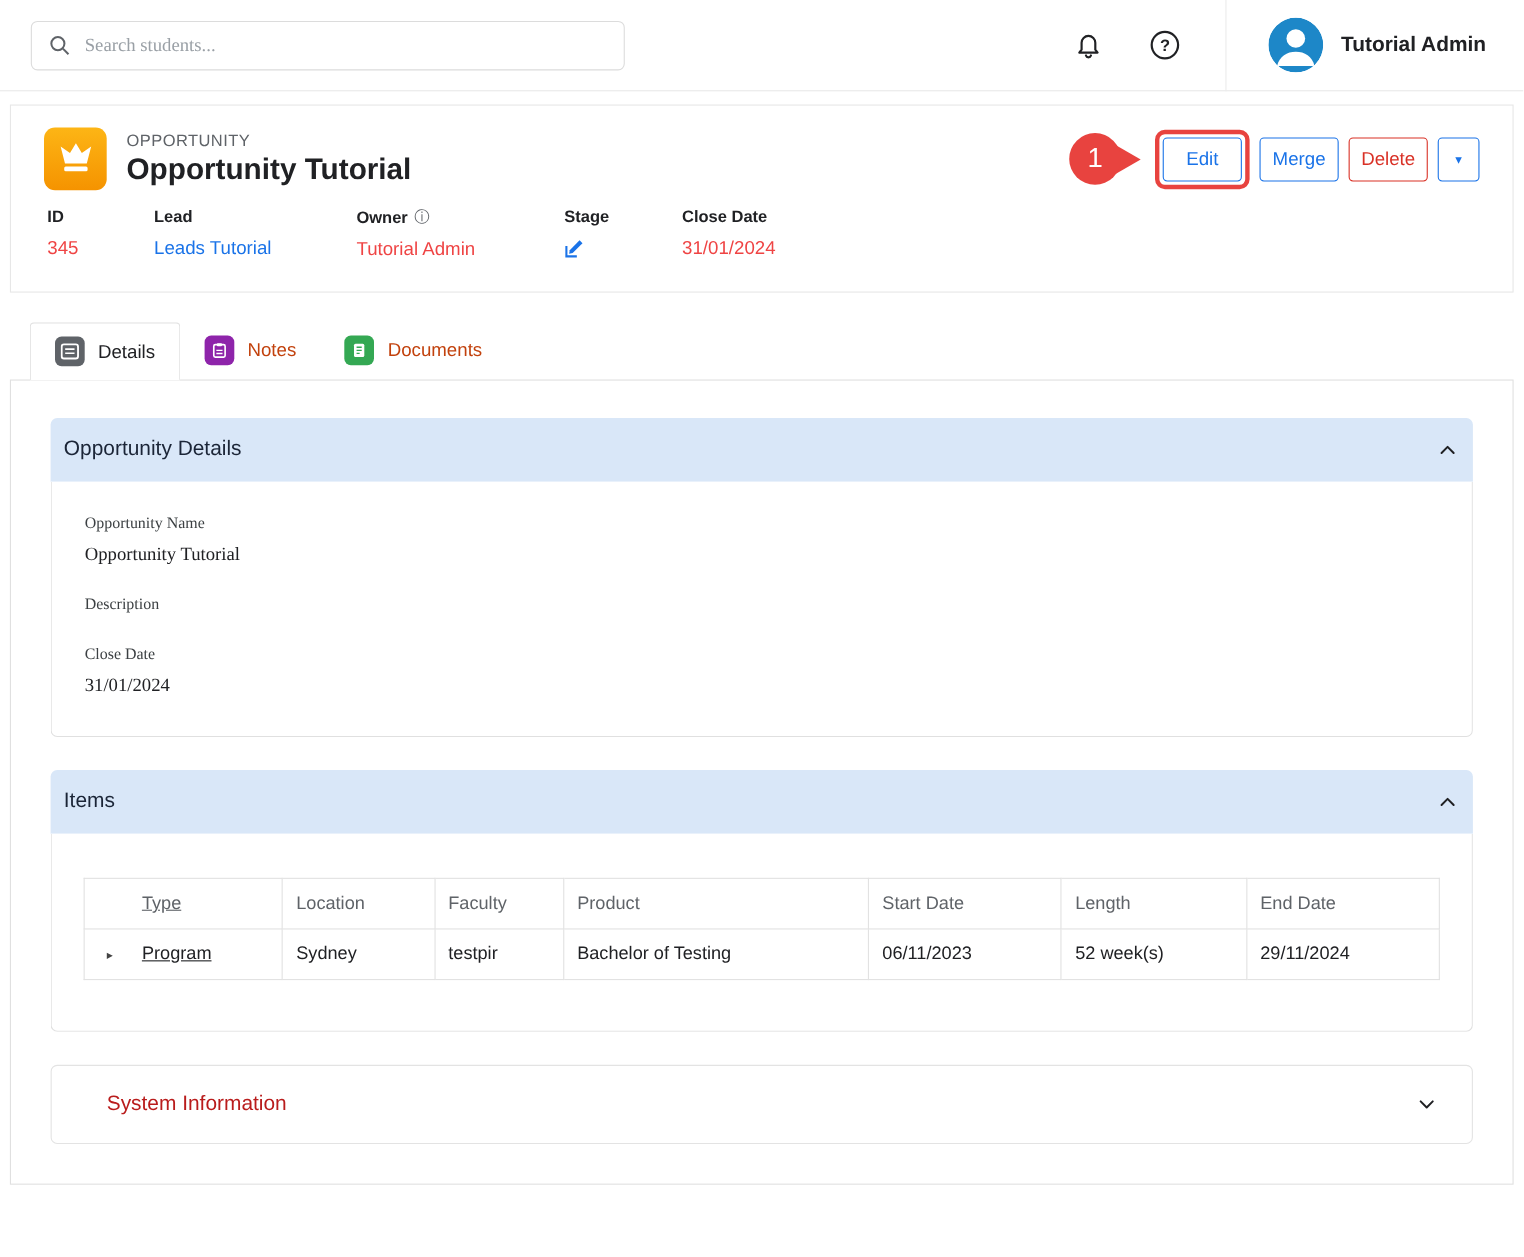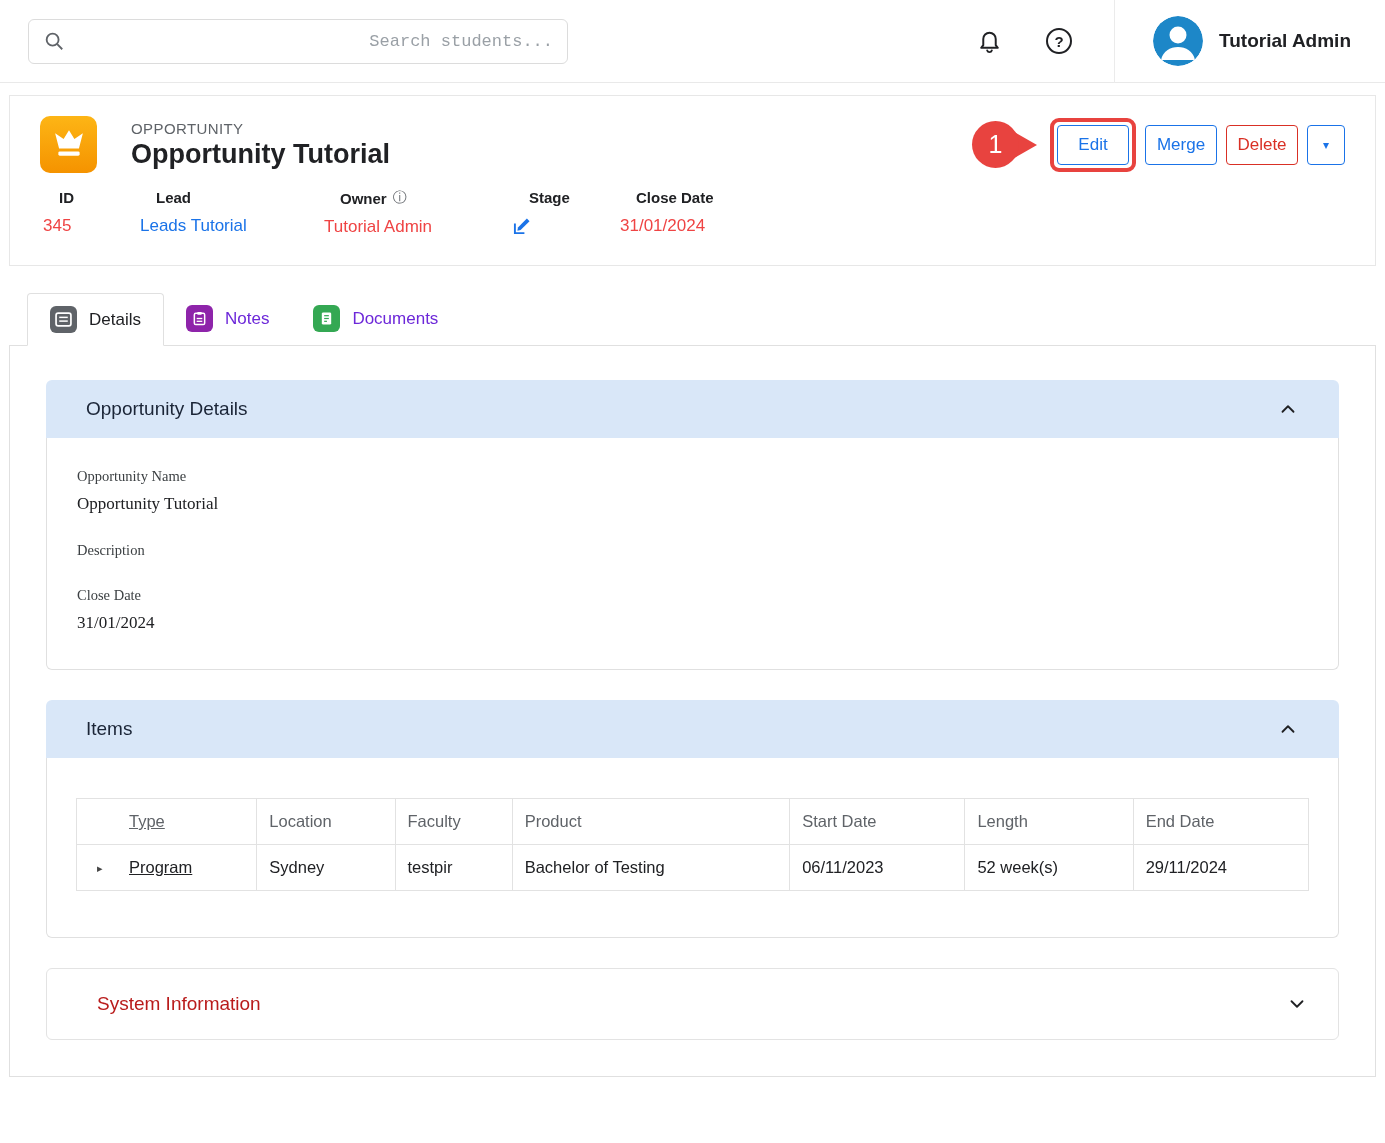--- a/index.html
+++ b/index.html
@@ -9,35 +9,35 @@
     background:#ffffff; color:#202124; overflow:hidden; position:relative;
   }
 
   
   .topbar { height:83px; display:flex; align-items:center; padding-left:28px;
             border-bottom:1px solid #e9e9e9; background:#fff; }
   .search-box { width:540px; height:45px; border:1px solid #dcdcdc; border-radius:6px;
                 display:flex; align-items:center; padding:0 14px; gap:12px; background:#fff; }
   .search-box svg { flex:0 0 auto; }
   .search-box input { border:none; outline:none; flex:1; font-size:17px; color:#3c4043;
-                      font-family:Liberation Mono, monospace; background:transparent;text-align:right; }
+                      font-family:Liberation Serif, serif; background:transparent; }
   .search-box input::placeholder { color:#9aa0a6; }
   .topbar-icons { margin-left:auto; margin-right:42px; display:flex; align-items:center; gap:44px; }
   .icon-btn { background:none; border:none; cursor:pointer; display:flex; align-items:center; }
   .help-circle { width:26px; height:26px; border:2.2px solid #202124; border-radius:50%;
                  display:flex; align-items:center; justify-content:center;
                  font-size:15px; font-weight:700; color:#202124; }
   .user-area { height:83px; border-left:1px solid #ebebeb; display:flex; align-items:center;
                gap:16px; padding:0 34px 0 38px; }
   .avatar { width:50px; height:50px; border-radius:50%; overflow:hidden; display:block; }
   .user-name { font-size:19px; font-weight:700; color:#202124; }
 
   
   .header-card { margin:12px 9px 0; border:1px solid #e7e7e7; background:#fff; }
-  .header-row { display:flex; align-items:center; padding:20px 30px 10px 30px;gap:16px; }
+  .header-row { display:flex; align-items:center; padding:20px 30px 10px 30px; }
   .crown-box { width:57px; height:57px; border-radius:10px;
                background:linear-gradient(180deg,#fdb515,#f59300);
                display:flex; align-items:center; justify-content:center; margin-right:18px; }
   .entity-label { font-size:15px; color:#5f6368; letter-spacing:.4px; }
   .record-title { font-size:27px; font-weight:700; color:#202124; margin-top:2px; }
   .header-actions { margin-left:auto; display:flex; align-items:center; gap:9px; }
 
   .annot { display:flex; align-items:center; margin-right:4px; }
   .annot-circle { width:47px; height:47px; border-radius:50%; background:#e8433f; color:#fff;
                   font-size:25px; display:flex; align-items:center; justify-content:center; z-index:1; }
@@ -47,43 +47,43 @@
   .edit-outline { border:4px solid #e8433f; border-radius:9px; padding:3px; display:inline-flex; }
   .btn { height:40px; min-width:72px; padding:0 4px; background:#fff; border:1px solid #1a73e8;
          color:#1a73e8; font-size:17px; border-radius:4px; cursor:pointer;
          font-family:"Liberation Sans",sans-serif; }
   .btn-delete { border-color:#d93025; color:#d93025; }
   .btn-caret  { min-width:38px; padding:0 10px; font-size:12px; }
 
   
   .info-row { display:flex; padding:6px 30px 28px 33px; }
   .info-field { display:flex; flex-direction:column; }
-  .info-label { font-size:15px; font-weight:700; color:#202124; display:flex; align-items:center; gap:6px;margin-left:16px; }
+  .info-label { font-size:15px; font-weight:700; color:#202124; display:flex; align-items:center; gap:6px; }
   .info-value { font-size:17px; color:#ef4444; margin-top:10px; }
   .info-link  { color:#1a73e8; cursor:pointer; text-decoration:none; }
   .info-icon-small { font-size:14px; color:#5f6368; font-weight:400; }
   .w-id{width:97px}.w-lead{width:184px}.w-owner{width:189px}.w-stage{width:107px}
 
   
   .tabs { display:flex; align-items:flex-end; margin:26px 0 0 27px; position:relative; z-index:2; }
   .tab { display:flex; align-items:center; gap:12px; height:53px; padding:0 22px;
-         font-size:17px; color:#6d28d9; cursor:pointer; background:transparent; border:none;
+         font-size:17px; color:#c2410c; cursor:pointer; background:transparent; border:none;
          font-family:"Liberation Sans",sans-serif; }
   .tab.active { background:#fff; border:1px solid #e0e0e0; border-bottom:1px solid #fff;
                 margin-bottom:-1px; border-radius:4px 4px 0 0; color:#202124; }
   .tab-icon { width:27px; height:27px; border-radius:6px; display:flex;
               align-items:center; justify-content:center; }
   .tab-icon.gray{background:#5f6368}.tab-icon.purple{background:#8e24aa}.tab-icon.green{background:#34a853}
 
   
   .panel { margin:0 9px; border:1px solid #e0e0e0; background:#fff; padding:34px 36px 36px; }
 
   .section-card { border-radius:6px; }
   .section-header { background:#d9e7f8; height:58px; display:flex; align-items:center;
-                    justify-content:space-between; padding:0 40px; border-radius:6px 6px 0 0; }
+                    justify-content:space-between; padding:0 12px; border-radius:6px 6px 0 0; }
   .section-title { font-size:19px; font-weight:500; color:#1b2537; }
   .chev-btn { background:none; border:none; cursor:pointer; display:flex; align-items:center; }
   .section-body { border:1px solid #e0e0e0; border-top:none; background:#fff; border-radius:0 0 6px 6px; }
 
   .details-body { padding:30px 30px 36px;font-family:Liberation Serif, serif; }
   .field { margin-bottom:28px; }
   .field:last-child { margin-bottom:0; }
   .field-label { font-size:14.5px; color:#3c4043; }
   .field-value { font-size:17px; color:#202124; margin-top:9px; }
 

